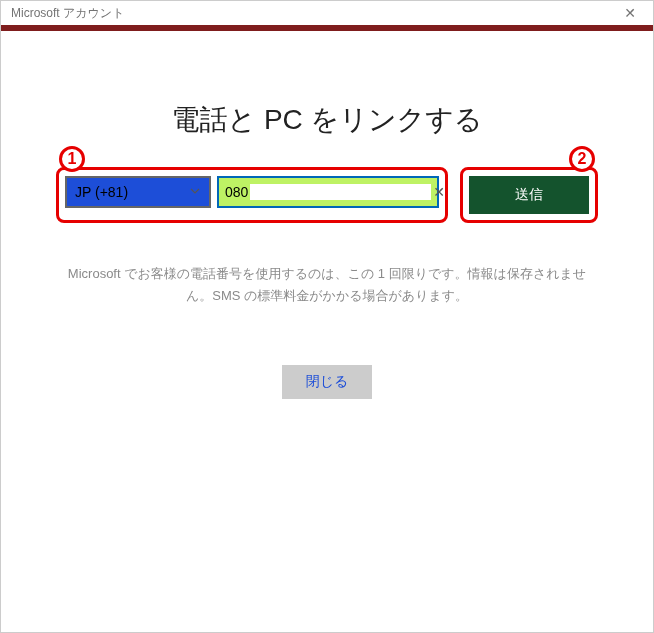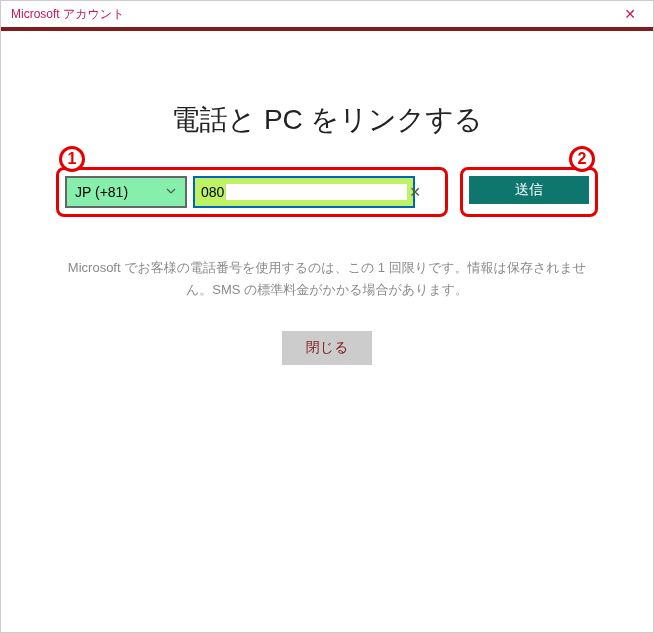--- a/index.html
+++ b/index.html
@@ -11,23 +11,23 @@
     height: 633px;
     overflow: hidden;
     border: 1px solid #ccc;
   }
   .titlebar {
     display: flex;
     justify-content: space-between;
     align-items: center;
     height: 30px;
     padding: 0 8px 0 10px;
-    border-bottom: 4px solid #7f1d1d;
+    border-bottom: 6px solid #7f1d1d;
     font-size: 12px;
-    color: #be185d;
+    color: #737373;
   }
   .titlebar .close {
     width: 30px;
     height: 30px;
     display: flex;
     align-items: center;
     justify-content: center;
     font-size: 14px;
     cursor: pointer;
   }
@@ -78,24 +78,24 @@
     background: #fff;
   }
   .badge-1 { left: 0; }
   .badge-2 { right: 0; }
   .select-box {
     display: flex;
     align-items: center;
     justify-content: space-between;
     border: 2px solid #666;
     padding: 4px 8px;
-    width: 122px;
+    width: 146px;
     height: 32px;
     font-size: 14px;
-    background: #86efac;
+    background: #1d4ed8;
     cursor: pointer;
   }
   .chevron {
     font-size: 12px;
     color: #555;
   }
   .text-input {
     display: flex;
     align-items: center;
     border: 2px solid #0067b8;
@@ -119,43 +119,44 @@
     height: 14px;
     background: #dcdcdc;
     margin-left: 2px;
   }
   .clearx {
     color: #555;
     cursor: pointer;
     padding: 0 2px;
   }
   .send-btn {
-    background: #0f766e;
+    background: #14532d;
     color: #fff;
     border: none;
     width: 120px;
-    height: 28px;
+    height: 38px;
     font-size: 14px;
     cursor: pointer;
     font-family: inherit;
   }
   .note {
     font-size: 13px;
     line-height: 1.7;
     color: #8a8a8a;
     margin: 0 0 30px 0;
   }
   .close-btn {
     background: #ccc;
     border: none;
     padding: 8px 24px;
     font-size: 14px;
     cursor: pointer;
     font-family: inherit;
-    color: #7f1d1d;
+    color: #1d4ed8;
+    margin-top: 28px;
   }
 </style>
 </head>
 <body>
 
 <div class="titlebar">
   <span>Microsoft アカウント</span>
   <span class="close">✕</span>
 </div>
 

